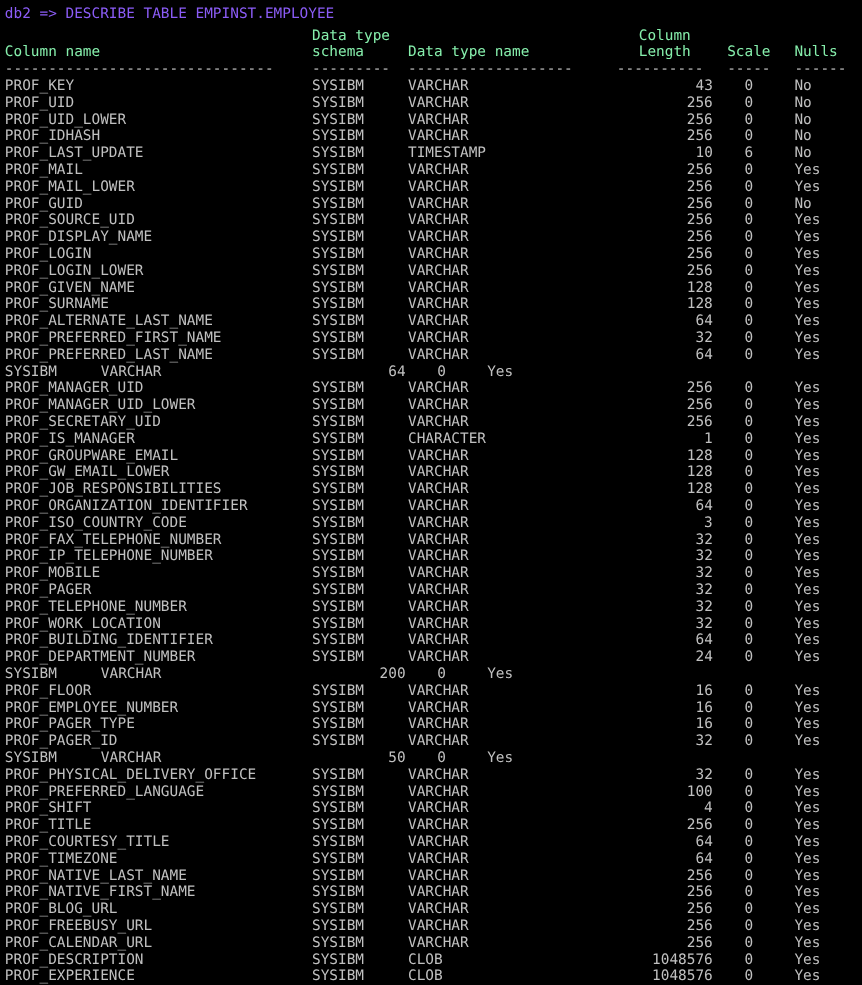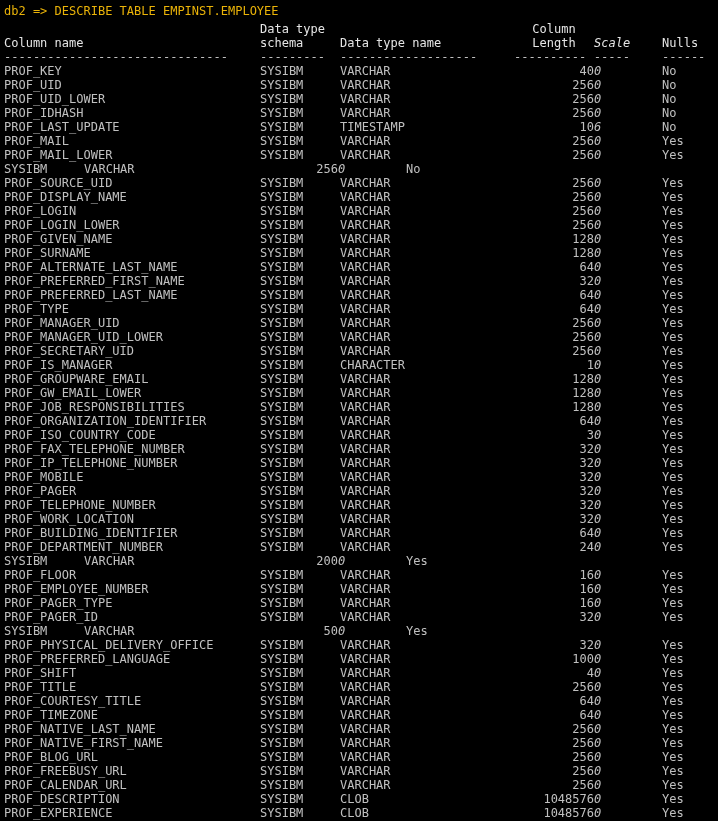--- a/index.html
+++ b/index.html
@@ -12,26 +12,26 @@
     padding: 4px;
     width: 718px;
     box-sizing: border-box;
     white-space: nowrap;
   }
   .row { display: flex; }
   .col1 { width: 256px; }
   .col2 { width: 80px; }
   .col3 { width: 174px; }
   .col4 { width: 80px; text-align: right; }
-  .col5 { width: 60px; text-align: left; font-style: italic; }
+  .col5 { width: 60px; text-align: center; }
   .col6 { width: 40px; padding-left: 8px; }
-  .hdr { color: #e5e5e5; }
+  .hdr { color: #86efac; }
   .sep-line { height: 4px; }
   .dashrow { color: #c0c0c0; letter-spacing: 0; }
-  .topcmd { color: #eab308; }
+  .topcmd { color: #8b5cf6; }
 </style>
 </head>
 <body>
 
 <div class="topcmd">db2 =&gt; DESCRIBE TABLE EMPINST.EMPLOYEE</div>
 <div class="sep-line"></div>
 
 <div class="row hdr">
   <span class="col1"></span>
   <span class="col2">Data type</span>
@@ -56,21 +56,21 @@
   <span class="col4" style="text-align:left">----------</span>
   <span class="col5">-----</span>
   <span class="col6">------</span>
 </div>
 
 <div id="rows-container">
     <div class="row">
       <span class="col1">PROF_KEY</span>
       <span class="col2">SYSIBM</span>
       <span class="col3">VARCHAR</span>
-      <span class="col4">40</span>
+      <span class="col4">43</span>
       <span class="col5">0</span>
       <span class="col6">No</span>
     </div>
     <div class="row">
       <span class="col1">PROF_UID</span>
       <span class="col2">SYSIBM</span>
       <span class="col3">VARCHAR</span>
       <span class="col4">256</span>
       <span class="col5">0</span>
       <span class="col6">No</span>
@@ -109,20 +109,21 @@
     </div>
     <div class="row">
       <span class="col1">PROF_MAIL_LOWER</span>
       <span class="col2">SYSIBM</span>
       <span class="col3">VARCHAR</span>
       <span class="col4">256</span>
       <span class="col5">0</span>
       <span class="col6">Yes</span>
     </div>
     <div class="row">
+      <span class="col1">PROF_GUID</span>
       <span class="col2">SYSIBM</span>
       <span class="col3">VARCHAR</span>
       <span class="col4">256</span>
       <span class="col5">0</span>
       <span class="col6">No</span>
     </div>
     <div class="row">
       <span class="col1">PROF_SOURCE_UID</span>
       <span class="col2">SYSIBM</span>
       <span class="col3">VARCHAR</span>
@@ -188,21 +189,20 @@
     </div>
     <div class="row">
       <span class="col1">PROF_PREFERRED_LAST_NAME</span>
       <span class="col2">SYSIBM</span>
       <span class="col3">VARCHAR</span>
       <span class="col4">64</span>
       <span class="col5">0</span>
       <span class="col6">Yes</span>
     </div>
     <div class="row">
-      <span class="col1">PROF_TYPE</span>
       <span class="col2">SYSIBM</span>
       <span class="col3">VARCHAR</span>
       <span class="col4">64</span>
       <span class="col5">0</span>
       <span class="col6">Yes</span>
     </div>
     <div class="row">
       <span class="col1">PROF_MANAGER_UID</span>
       <span class="col2">SYSIBM</span>
       <span class="col3">VARCHAR</span>

